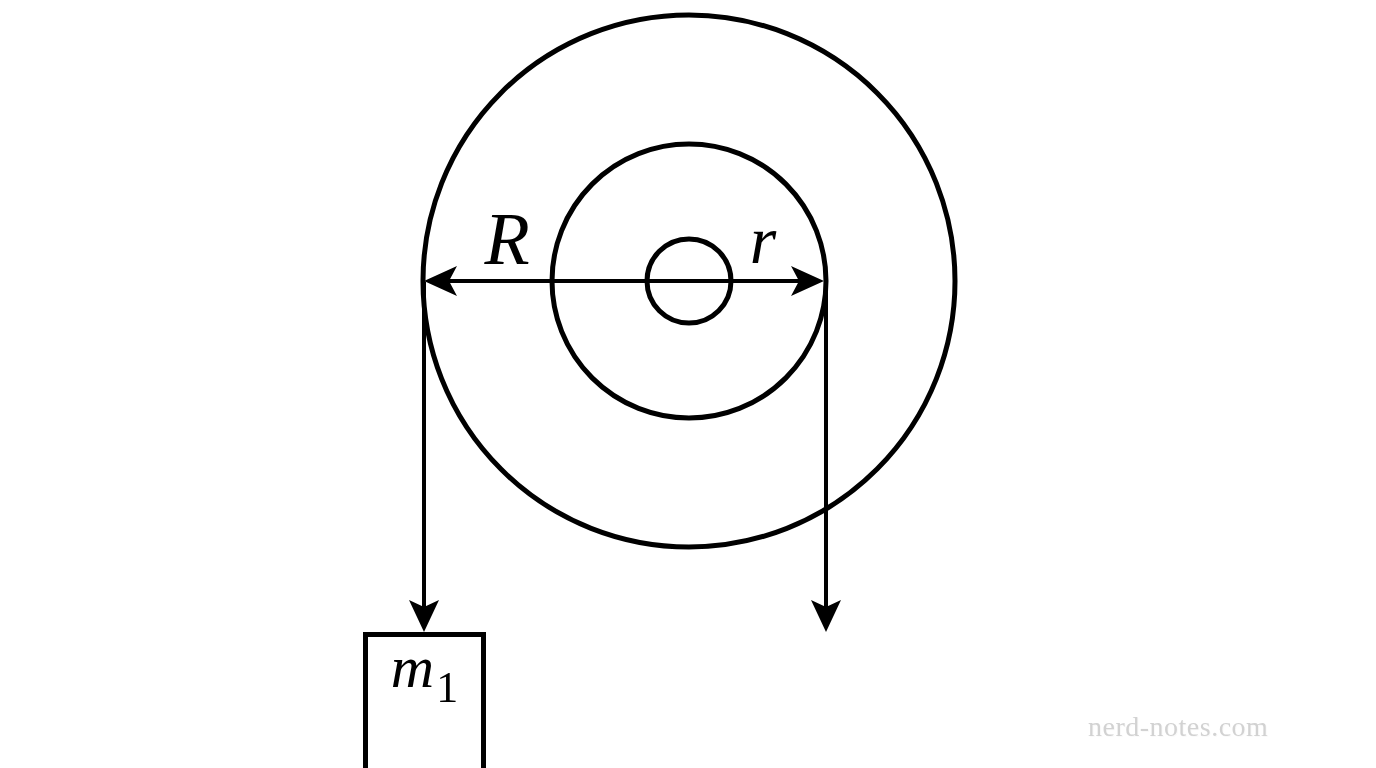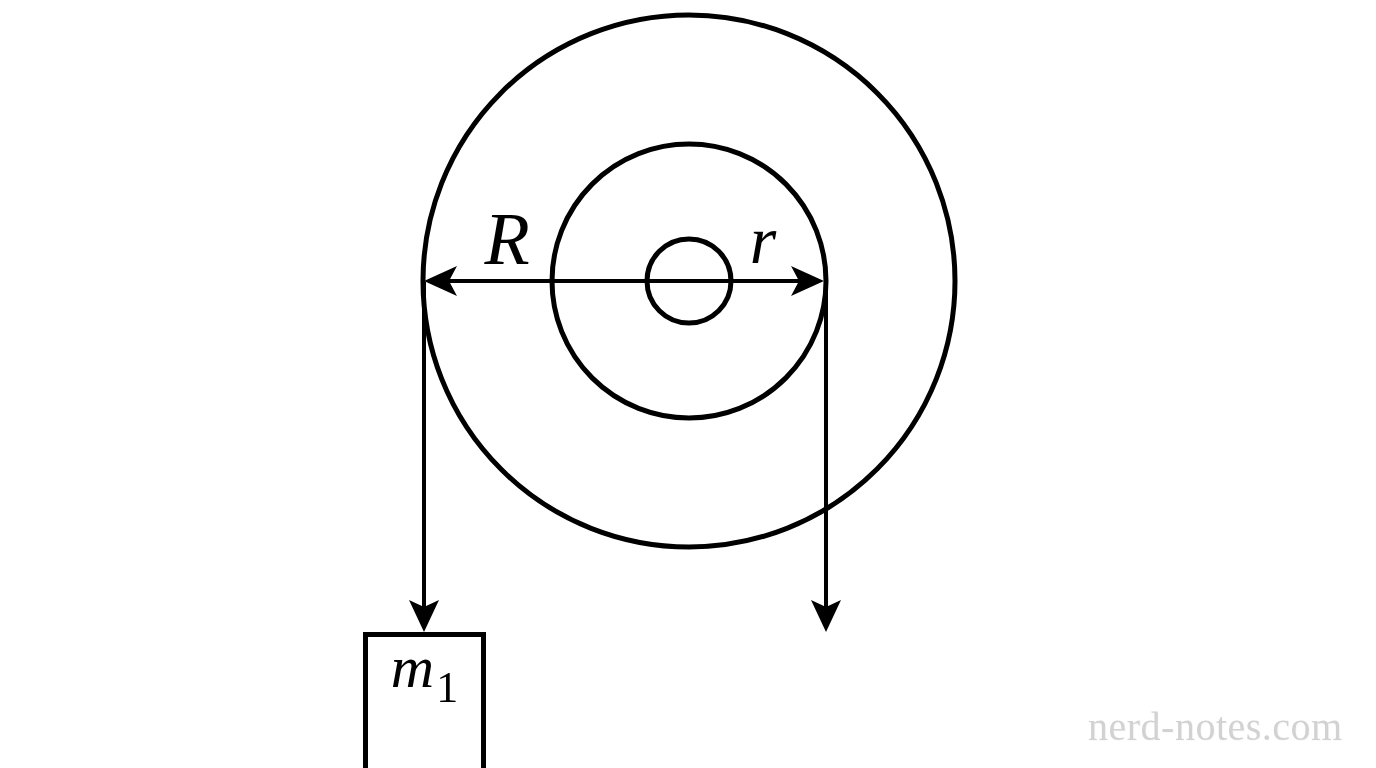--- a/index.html
+++ b/index.html
@@ -71,21 +71,21 @@
   .mass-sub {
     font-style: normal;
     font-size: 44px;
     vertical-align: -15px;
     margin-left: 2px;
   }
   .watermark {
     position: absolute;
     left: 1088px;
     top: 707px;
-    font-size: 40px;
+    font-size: 28px;
     line-height: 40px;
     color: #d2d2d2;
     text-shadow: 1px 1px 0 #fafafa;
     letter-spacing: 0.5px;
     white-space: nowrap;
   }
 </style>
 </head>
 <body>
 

